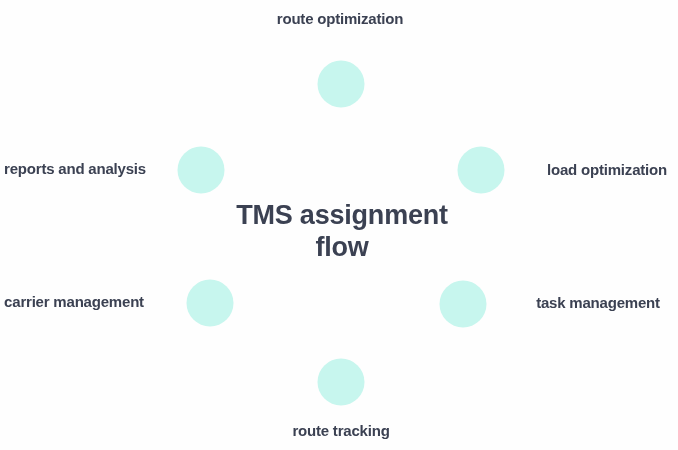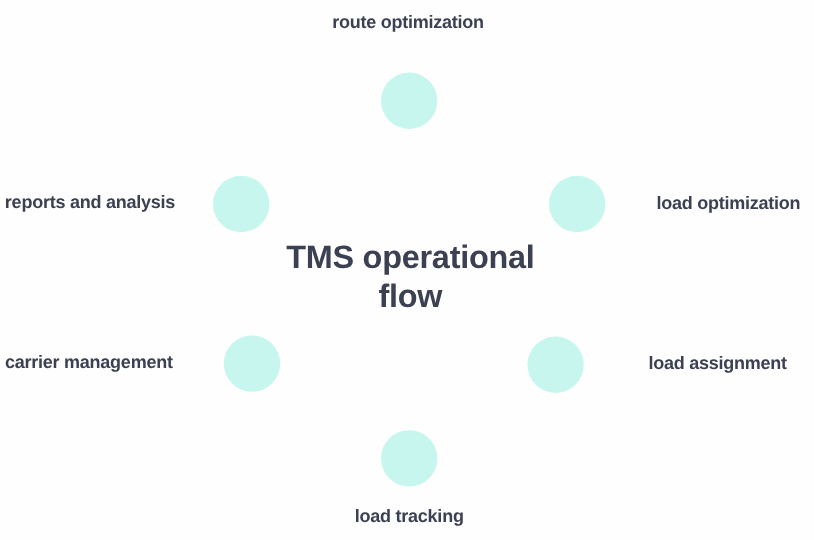--- a/index.html
+++ b/index.html
@@ -68,20 +68,20 @@
 
   <span class="node-circle cir-top" style="background: rgb(199, 246, 238);"></span>
   <span class="node-circle cir-right-top" style="background: rgb(199, 246, 238);"></span>
   <span class="node-circle cir-right-bottom" style="background: rgb(199, 246, 238);"></span>
   <span class="node-circle cir-bottom" style="background: rgb(199, 246, 238);"></span>
   <span class="node-circle cir-left-bottom" style="background: rgb(199, 246, 238);"></span>
   <span class="node-circle cir-left-top" style="background: rgb(199, 246, 238);"></span>
 
   <div class="node-label lbl-top" style="color: rgb(59, 65, 82);">route optimization</div>
   <div class="node-label lbl-right-top" style="color: rgb(59, 65, 82);">load optimization</div>
-  <div class="node-label lbl-right-bottom" style="color: rgb(59, 65, 82);">load assignment</div>
-  <div class="node-label lbl-bottom" style="color: rgb(59, 65, 82);">load tracking</div>
+  <div class="node-label lbl-right-bottom" style="color: rgb(59, 65, 82);">task management</div>
+  <div class="node-label lbl-bottom" style="color: rgb(59, 65, 82);">route tracking</div>
   <div class="node-label lbl-left-bottom" style="color: rgb(59, 65, 82);">carrier management</div>
   <div class="node-label lbl-left-top" style="color: rgb(59, 65, 82);">reports and analysis</div>
 
-  <div class="diagram-title pos-title" style="color: rgb(59, 65, 82);">TMS operational flow</div>
+  <div class="diagram-title pos-title" style="color: rgb(59, 65, 82);">TMS assignment flow</div>
 
 </div>
 
 </body></html>

